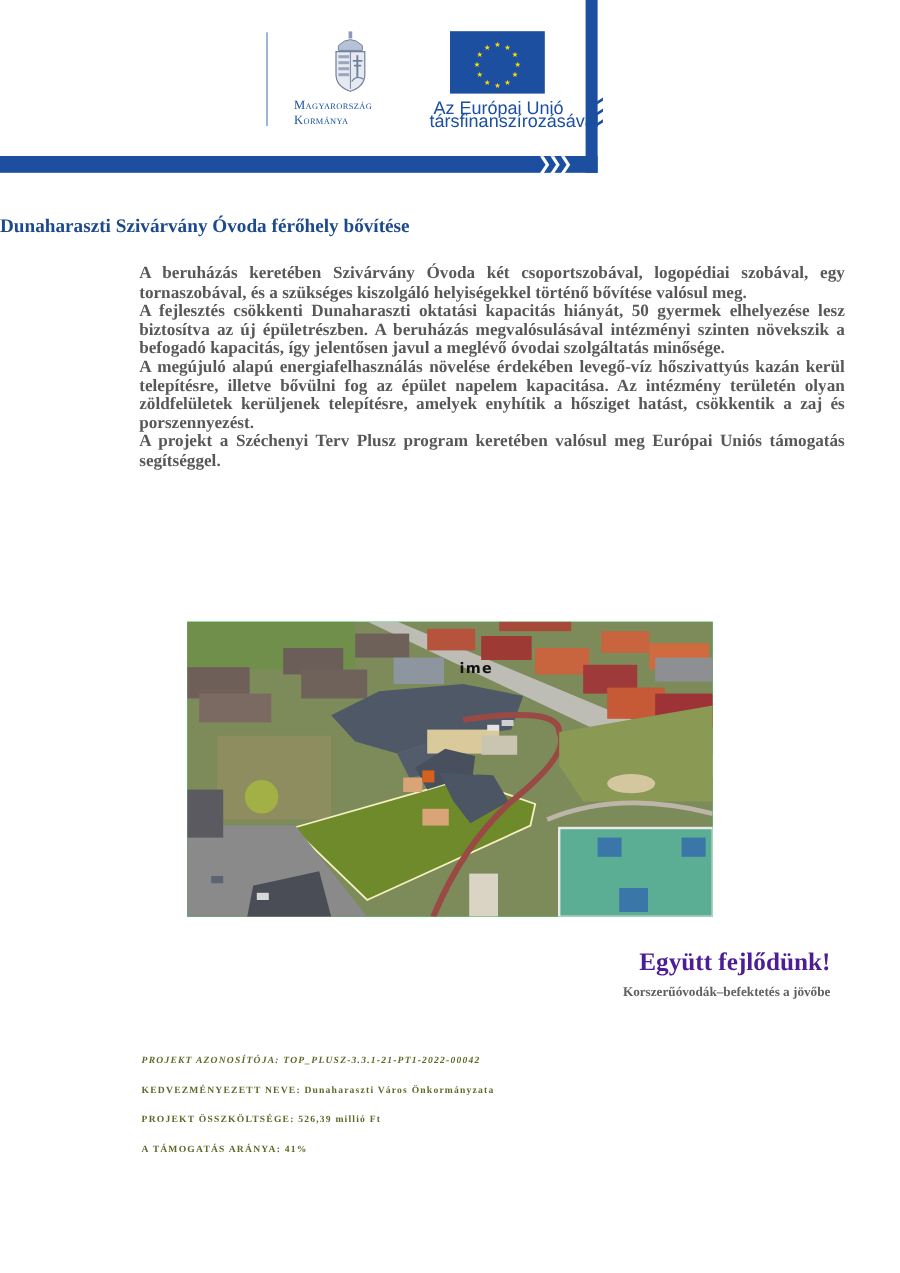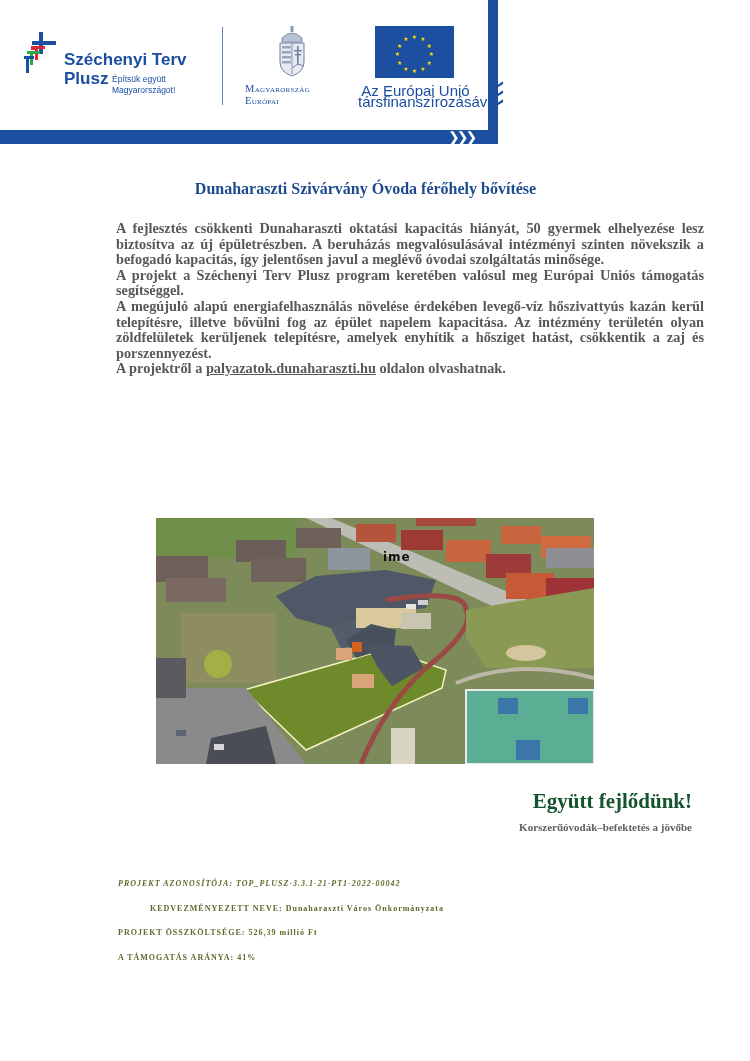--- a/index.html
+++ b/index.html
@@ -22,29 +22,29 @@
 
   .v-divider { position:absolute; left:222px; top:27px; width:1px; height:78px; background:#1c4fa0; opacity:.7; }
 
   .gov-crest { position:absolute; left:277px; top:26px; width:30px; height:52px; }
   .gov-text { position:absolute; left:245px; top:83px; width:95px; text-align:left; font-family:"Liberation Serif", serif; font-size:10.5px; color:#1c4fa0; line-height:12px; letter-spacing:0.3px; }
 
   .eu-flag { position:absolute; left:375px; top:26px; width:79px; height:52px; background:#1c4fa0; }
   .eu-text { position:absolute; left:358px; top:85px; width:115px; text-align:center; font-family:"Liberation Sans", sans-serif; font-size:15px; color:#1c4fa0; line-height:11px; }
 
   
-  .title { position:absolute; left:0; top:180px; width:731px; text-align:center; font-family:"Liberation Serif", serif; font-weight:bold; font-size:16px; color:#1c4a8c; }
+  .title { position:absolute; left:0; top:180px; width:731px; text-align:left; font-family:"Liberation Serif", serif; font-weight:bold; font-size:16px; color:#1c4a8c; }
   .body-text { position:absolute; left:116px; top:221px; width:588px; font-family:"Liberation Serif", serif; font-weight:bold; font-size:14.3px; line-height:15.6px; color:#585858; text-align:justify; }
   .body-text p { margin:0; }
   .link { text-decoration:underline; color:#585858; }
 
   .photo { position:absolute; left:156px; top:518px; width:438px; height:246px; overflow:hidden; background:#22c55e; }
   .photo .watermark { position:absolute; left:227px; top:32px; font-family:"DejaVu Sans", sans-serif; font-weight:bold; font-size:12px; color:#111; letter-spacing:1px; }
 
-  .slogan { position:absolute; right:58px; top:789px; font-family:"Liberation Serif", serif; font-weight:bold; font-size:21px; color:#14532d; }
+  .slogan { position:absolute; right:58px; top:789px; font-family:"Liberation Serif", serif; font-weight:bold; font-size:21px; color:#4c1d95; }
   .subslogan { position:absolute; right:58px; top:821px; font-family:"Liberation Serif", serif; font-weight:bold; font-size:11px; color:#606060; }
 
   .meta { position:absolute; left:118px; font-family:"Liberation Serif", serif; font-weight:bold; font-size:8px; color:#5e6a2a; letter-spacing:1px; white-space:nowrap; }
 </style>
 </head>
 <body>
 
 <div class="header">
   <div class="band-bottom"></div>
   <div class="band-right"></div>
@@ -53,59 +53,40 @@
       <span>❯</span>
       <span>❯</span>
       <span>❯</span>
     </div>
   <div class="chev-down">
       <span>❯</span>
       <span>❯</span>
       <span>❯</span>
     </div>
 
-  <div class="szt-logo">
-    <svg width="34" height="44" viewBox="0 0 34 44" style="position:absolute;left:0;top:0">
-      <rect x="15" y="0" width="4" height="22" fill="#1c4fa0"></rect>
-      <rect x="8" y="9" width="24" height="4" fill="#1c4fa0"></rect>
-      <rect x="7" y="14" width="4" height="4" fill="#e32636"></rect>
-      <rect x="7" y="14" width="14" height="3" fill="#e32636"></rect>
-      <rect x="11" y="14" width="3" height="14" fill="#e32636"></rect>
-      <rect x="3" y="19" width="13" height="3" fill="#2aa84a"></rect>
-      <rect x="6" y="19" width="3" height="14" fill="#2aa84a"></rect>
-      <rect x="0" y="24" width="10" height="3" fill="#1c4fa0"></rect>
-      <rect x="2" y="24" width="3" height="17" fill="#1c4fa0"></rect>
-    </svg>
-    <div class="szt-title">Széchenyi Terv</div>
-    <div class="szt-plusz">Plusz</div>
-    <div class="szt-slogan">
-      <div>Építsük együtt</div>
-      <div>Magyarországot!</div>
-    </div>
-  </div>
 
   <div class="v-divider"></div>
 
   <svg class="gov-crest" viewBox="0 0 30 52">
     <rect x="13.5" y="0" width="3" height="6" fill="#8a9ab8"></rect>
     <path d="M5 12 Q15 2 25 12 L25 16 L5 16 Z" fill="#b8c2d6" stroke="#6f7f9f" stroke-width="0.8"></path>
     <path d="M3 17 L27 17 L27 36 Q27 46 15 50 Q3 46 3 36 Z" fill="#e6e9f0" stroke="#6f7f9f" stroke-width="1"></path>
     <line x1="15" y1="17" x2="15" y2="48" stroke="#6f7f9f" stroke-width="0.8"></line>
     <rect x="5" y="20" width="9" height="2.5" fill="#9aa6bd"></rect>
     <rect x="5" y="25" width="9" height="2.5" fill="#9aa6bd"></rect>
     <rect x="5" y="30" width="9" height="2.5" fill="#9aa6bd"></rect>
     <rect x="5" y="35" width="9" height="2.5" fill="#9aa6bd"></rect>
     <rect x="20" y="20" width="1.6" height="18" fill="#6f7f9f"></rect>
     <rect x="17" y="24" width="8" height="1.4" fill="#6f7f9f"></rect>
     <rect x="18" y="28" width="6" height="1.4" fill="#6f7f9f"></rect>
     <path d="M16 42 Q20 36 26 40" stroke="#6f7f9f" fill="none" stroke-width="1"></path>
   </svg>
   <div class="gov-text">
     <div style="font-variant:small-caps;">Magyarország</div>
-    <div style="font-variant:small-caps;">Európai</div>
+    <div style="font-variant:small-caps;">Kormánya</div>
   </div>
 
   <div class="eu-flag">
     <svg width="79" height="52" viewBox="0 0 79 52">
       <g fill="#ffdd00" font-family="DejaVu Sans, sans-serif" font-size="6" text-anchor="middle">
         <text x="39.5" y="13">★</text>
         <text x="48" y="15.3">★</text>
         <text x="54.2" y="21.5">★</text>
         <text x="56.5" y="30">★</text>
         <text x="54.2" y="38.5">★</text>
@@ -121,24 +102,24 @@
   </div>
   <div class="eu-text">
     <div>Az Európai Unió</div>
     <div>társfinanszírozásával</div>
   </div>
 </div>
 
 <div class="title">Dunaharaszti Szivárvány Óvoda férőhely bővítése</div>
 
 <div class="body-text">
+  <p>A beruházás keretében Szivárvány Óvoda két csoportszobával, logopédiai szobával, egy tornaszobával, és a szükséges kiszolgáló helyiségekkel történő bővítése valósul meg.</p>
   <p>A fejlesztés csökkenti Dunaharaszti oktatási kapacitás hiányát, 50 gyermek elhelyezése lesz biztosítva az új épületrészben. A beruházás megvalósulásával intézményi szinten növekszik a befogadó kapacitás, így jelentősen javul a meglévő óvodai szolgáltatás minősége.</p>
+  <p>A megújuló alapú energiafelhasználás növelése érdekében levegő-víz hőszivattyús kazán kerül telepítésre, illetve bővülni fog az épület napelem kapacitása. Az intézmény területén olyan zöldfelületek kerüljenek telepítésre, amelyek enyhítik a hősziget hatást, csökkentik a zaj és porszennyezést.</p>
   <p>A projekt a Széchenyi Terv Plusz program keretében valósul meg Európai Uniós támogatás segítséggel.</p>
-  <p>A megújuló alapú energiafelhasználás növelése érdekében levegő-víz hőszivattyús kazán kerül telepítésre, illetve bővülni fog az épület napelem kapacitása. Az intézmény területén olyan zöldfelületek kerüljenek telepítésre, amelyek enyhítik a hősziget hatást, csökkentik a zaj és porszennyezést.</p>
-  <p><span>A projektről a </span><a class="link">palyazatok.dunaharaszti.hu</a><span> oldalon olvashatnak.</span></p>
 </div>
 
 <div class="photo">
   <svg width="438" height="246" viewBox="0 0 438 246">
     <rect width="438" height="246" fill="#7d8a5a"></rect>
 
     <rect x="0" y="0" width="140" height="40" fill="#6f8f4a"></rect>
     <polygon points="150,0 175,0 438,110 438,130 340,90" fill="#bdbdb6"></polygon>
 
     <g>
@@ -197,15 +178,15 @@
     <rect x="250" y="86" width="10" height="5" fill="#e4e4e4"></rect>
     <rect x="262" y="82" width="10" height="5" fill="#d0d0d0"></rect>
   </svg>
   <div class="watermark">ime</div>
 </div>
 
 <div class="slogan">Együtt fejlődünk!</div>
 <div class="subslogan">Korszerűóvodák–befektetés a jövőbe</div>
 
 <div class="meta" style="top:879px;font-style:italic;"><span>PROJEKT AZONOSÍTÓJA:</span> <span>TOP_PLUSZ-3.3.1-21-PT1-2022-00042</span></div>
-<div class="meta" style="top:904px;margin-left:32px;"><span>KEDVEZMÉNYEZETT NEVE:</span> <span>Dunaharaszti Város Önkormányzata</span></div>
+<div class="meta" style="top:904px;"><span>KEDVEZMÉNYEZETT NEVE:</span> <span>Dunaharaszti Város Önkormányzata</span></div>
 <div class="meta" style="top:928px;text-align:right;"><span>PROJEKT ÖSSZKÖLTSÉGE:</span> <span>526,39 millió Ft</span></div>
 <div class="meta" style="top:953px;"><span>A TÁMOGATÁS ARÁNYA:</span> <span>41%</span></div>
 
 </body></html>

